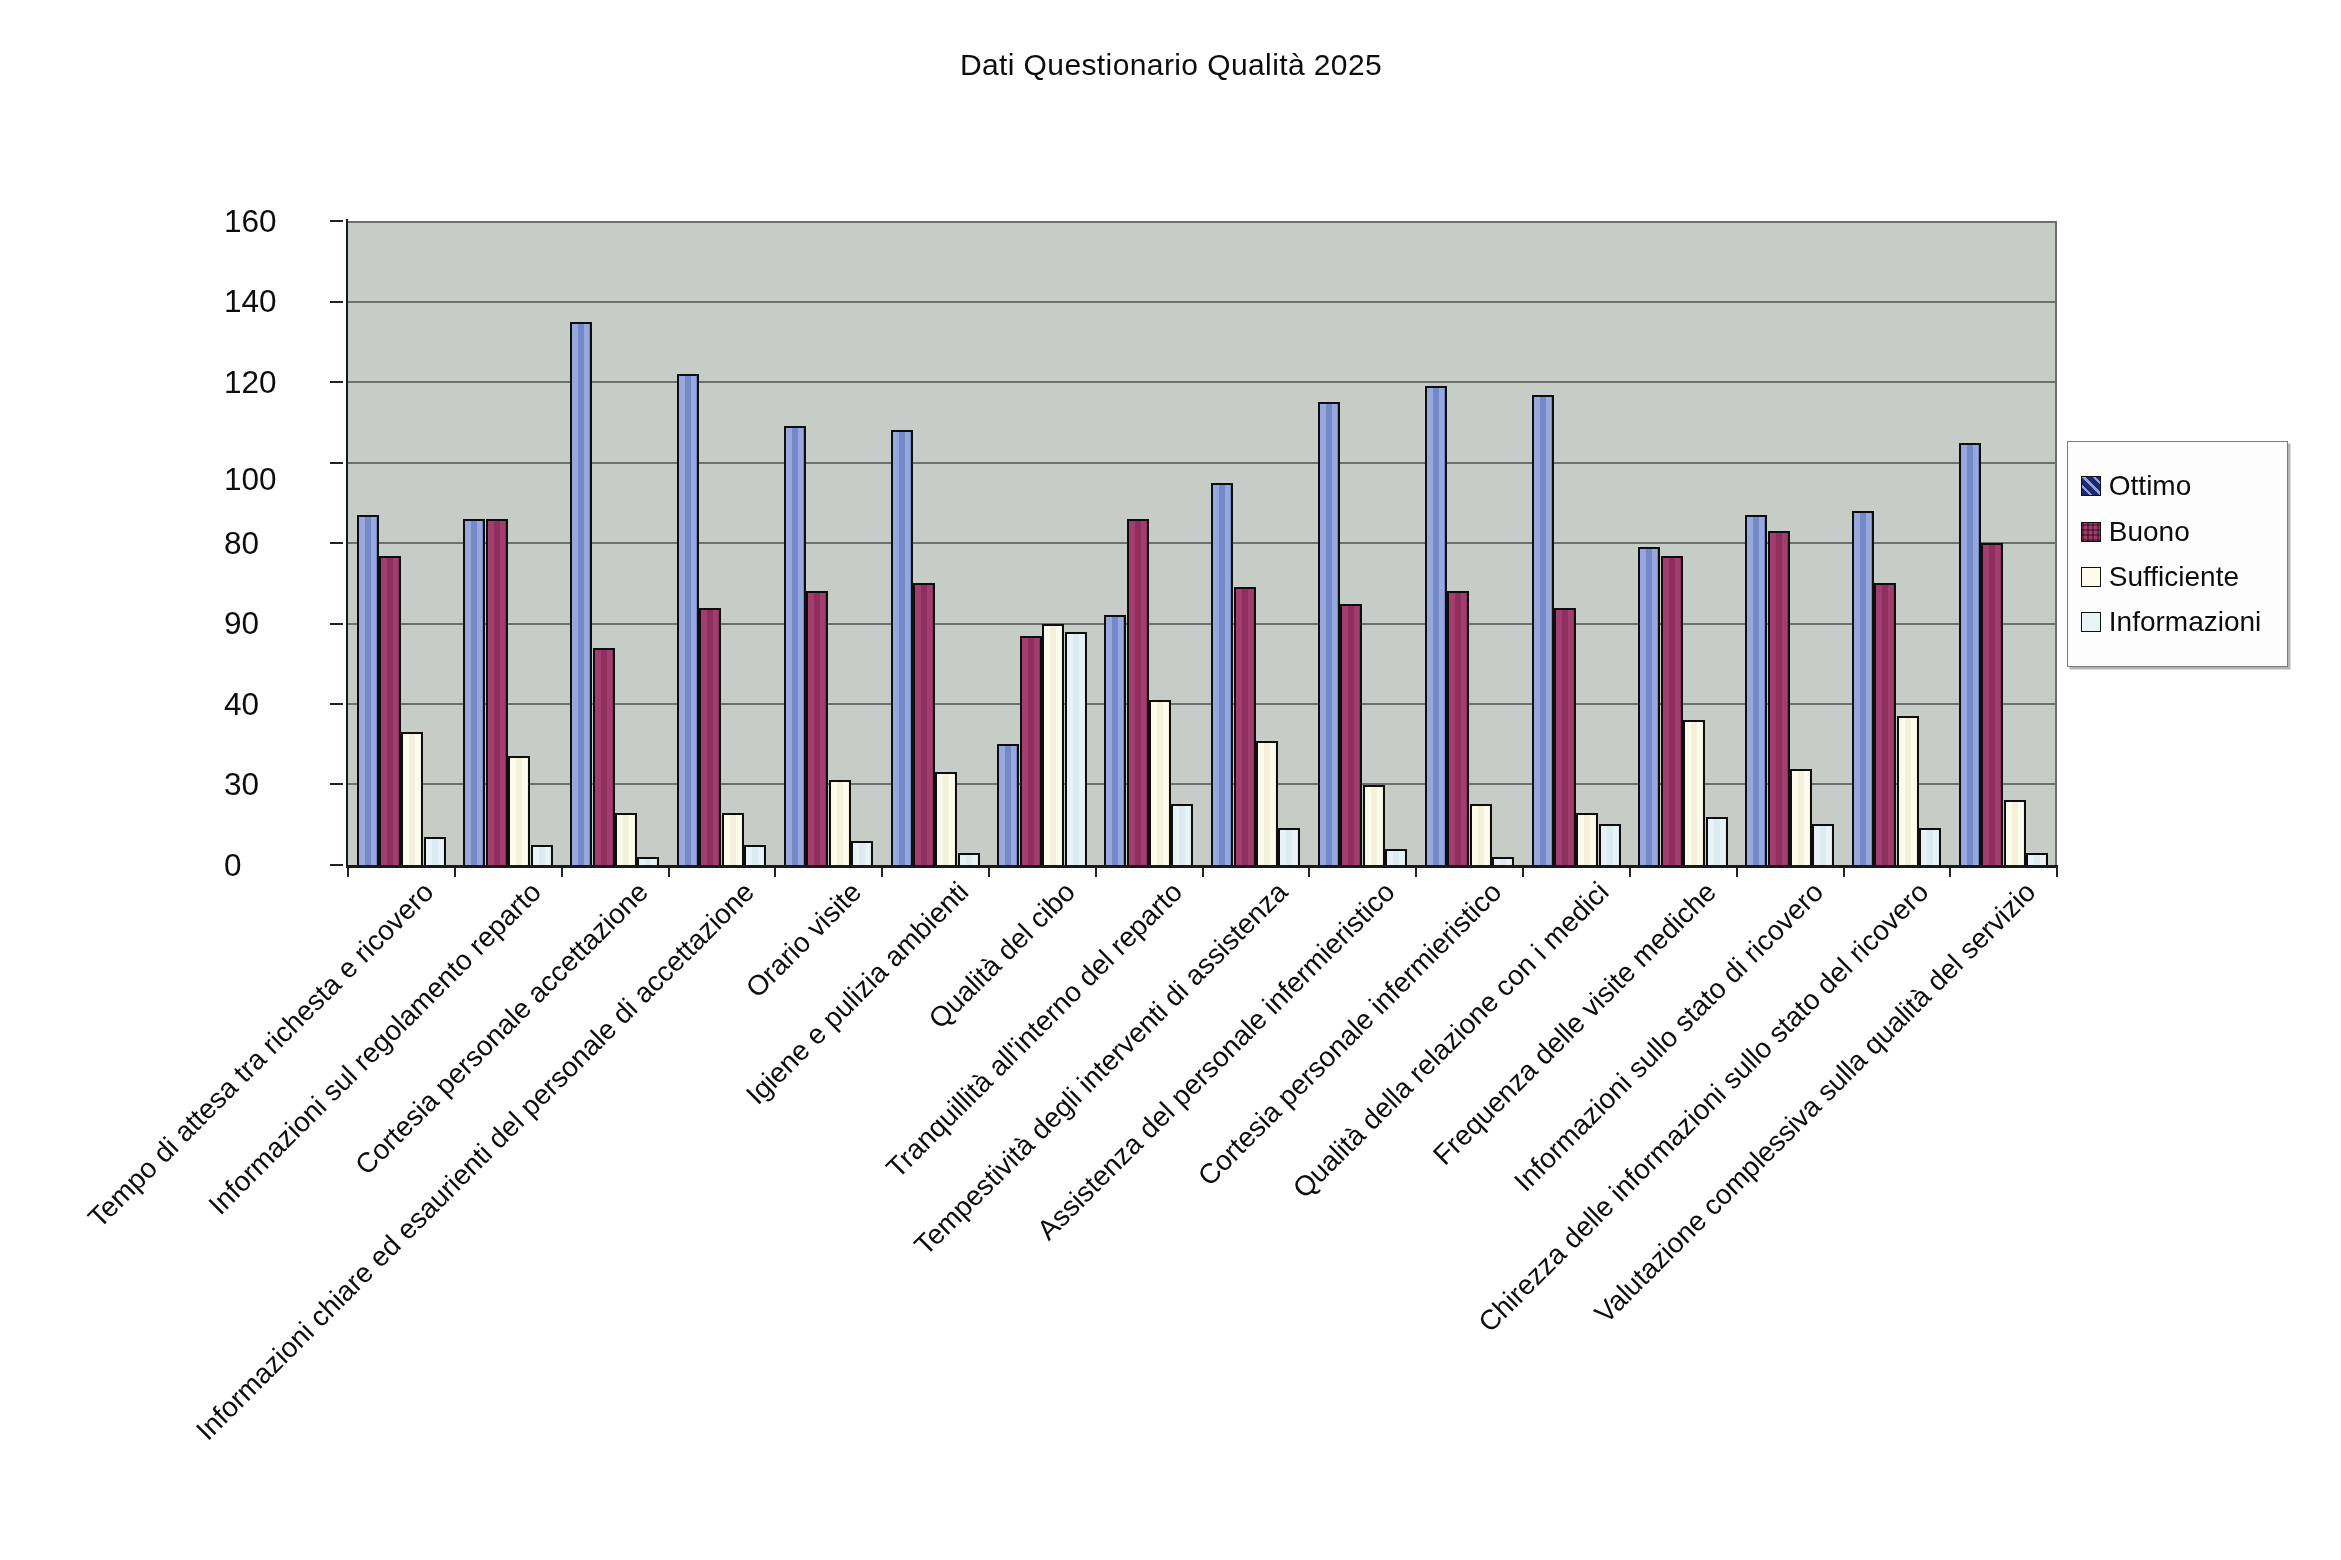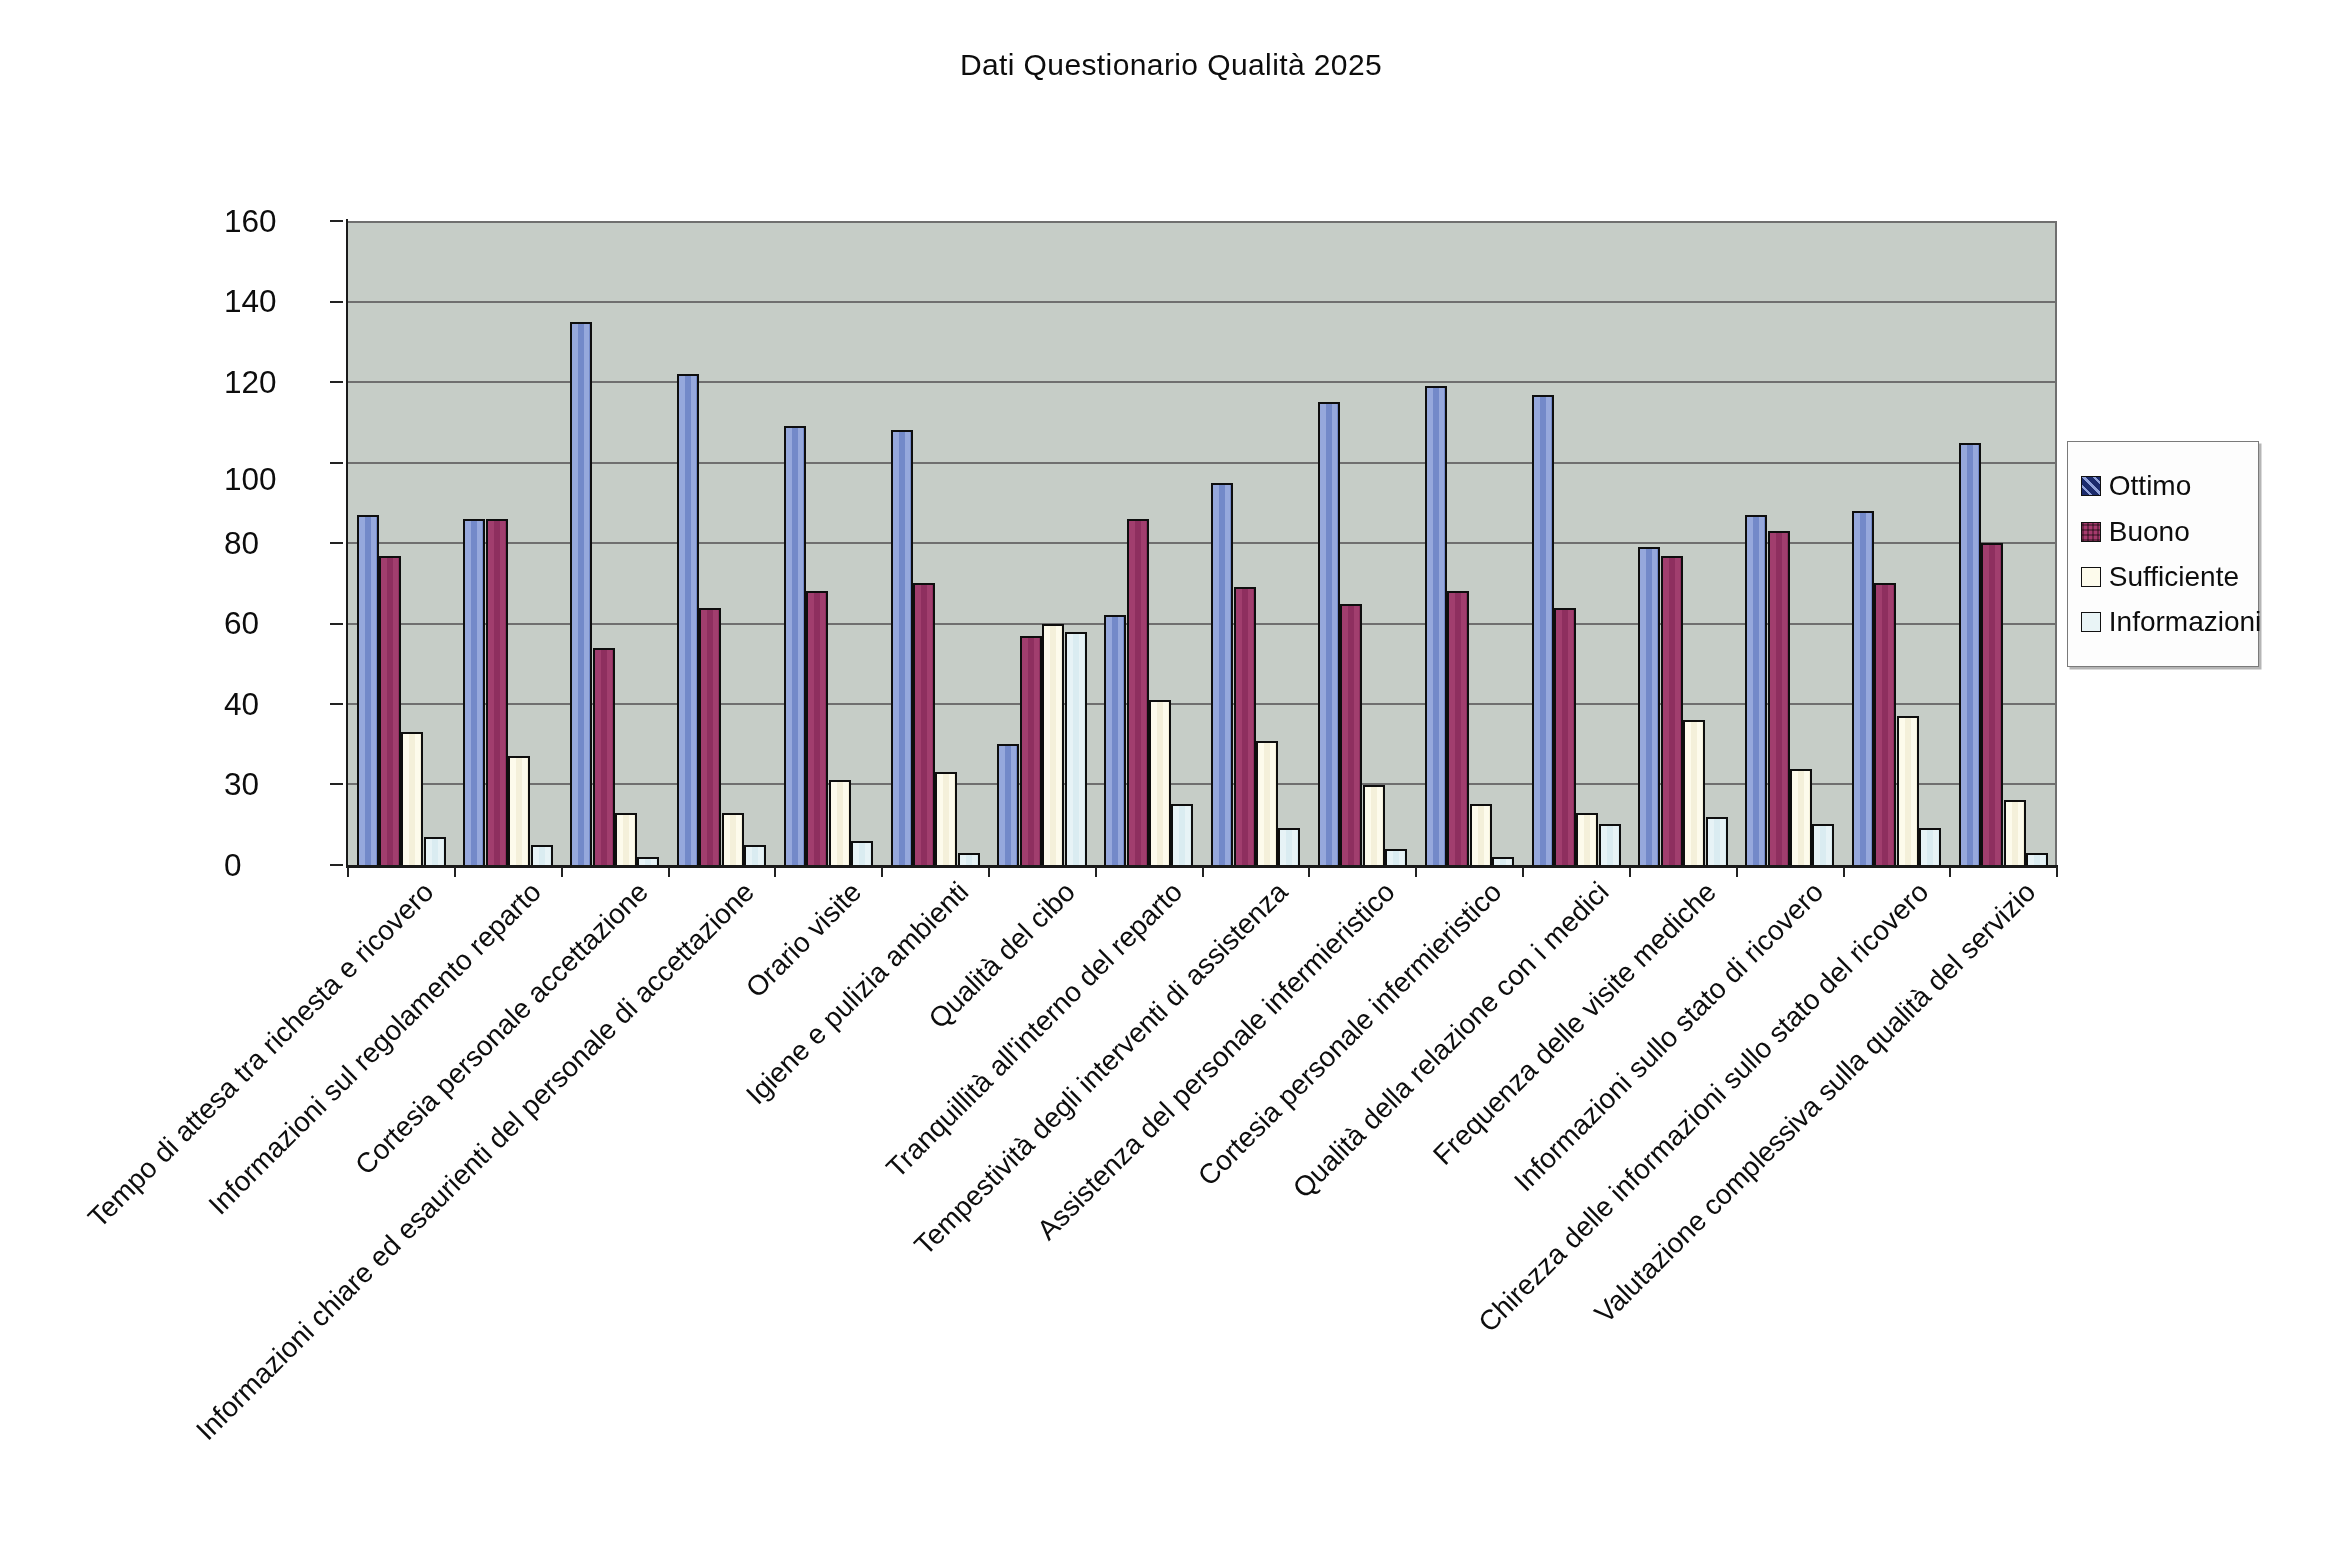--- a/index.html
+++ b/index.html
@@ -33,21 +33,21 @@
   .s2{background:repeating-linear-gradient(90deg,#fdfbec 0 5.8px,#f4f0da 5.8px 11.6px);}
   .s3{background:repeating-linear-gradient(90deg,#e7f3f6 0 5.8px,#daecf1 5.8px 11.6px);}
   .xtick{position:absolute;width:1.7px;height:10px;background:#222;bottom:-12.4px;}
   .xlabel{position:absolute;width:0;height:0;}
   .xlabel span{
     position:absolute;right:0;top:0;white-space:nowrap;
     transform:rotate(-45deg);transform-origin:top right;
     font-size:28px;color:#0d0d0d;
   }
   .legend{
-    position:absolute;left:2067px;top:441px;width:192px;
+    position:absolute;left:2067px;top:441px;width:221px;
     background:#fdfdfd;border:1.7px solid #7a7a7a;box-shadow:2.5px 2.5px 0 #b5b5b5;
     padding:15px 10px;box-sizing:border-box;
   }
   .legend-item{display:flex;align-items:center;margin:13.3px 3.3px;}
   .legend-marker{width:18px;height:18px;border:1.7px solid #111;margin-right:7.5px;flex:0 0 auto;}
   .m0{background:repeating-linear-gradient(45deg,#1b2a6b 0 5px,#8fa0d8 5px 7.5px);}
   .m1{background:
       repeating-linear-gradient(0deg,rgba(0,0,0,.35) 0 1.7px,transparent 1.7px 5px),
       repeating-linear-gradient(90deg,rgba(0,0,0,.35) 0 1.7px,transparent 1.7px 5px),
       #a63a6d;}
@@ -77,21 +77,21 @@
       <div class="gridline" style="top: 160px;"></div>
       <div class="gridline" style="top: 80px;"></div>
       <div class="gridline" style="top: 0px;"></div>
       <div class="ytick" style="top: 643px;"></div>
       <div class="ylabel" style="top: 626px;">0</div>
       <div class="ytick" style="top: 562px;"></div>
       <div class="ylabel" style="top: 545px;">30</div>
       <div class="ytick" style="top: 482px;"></div>
       <div class="ylabel" style="top: 465px;">40</div>
       <div class="ytick" style="top: 402px;"></div>
-      <div class="ylabel" style="top: 384px;">60</div>
+      <div class="ylabel" style="top: 384px;">90</div>
       <div class="ytick" style="top: 321px;"></div>
       <div class="ylabel" style="top: 304px;">80</div>
       <div class="ytick" style="top: 241px;"></div>
       <div class="ylabel" style="top: 240px;">100</div>
       <div class="ytick" style="top: 160px;"></div>
       <div class="ylabel" style="top: 143px;">120</div>
       <div class="ytick" style="top: 80px;"></div>
       <div class="ylabel" style="top: 62px;">140</div>
       <div class="ytick" style="top: -0.8px;"></div>
       <div class="ylabel" style="top: -18px;">160</div>

